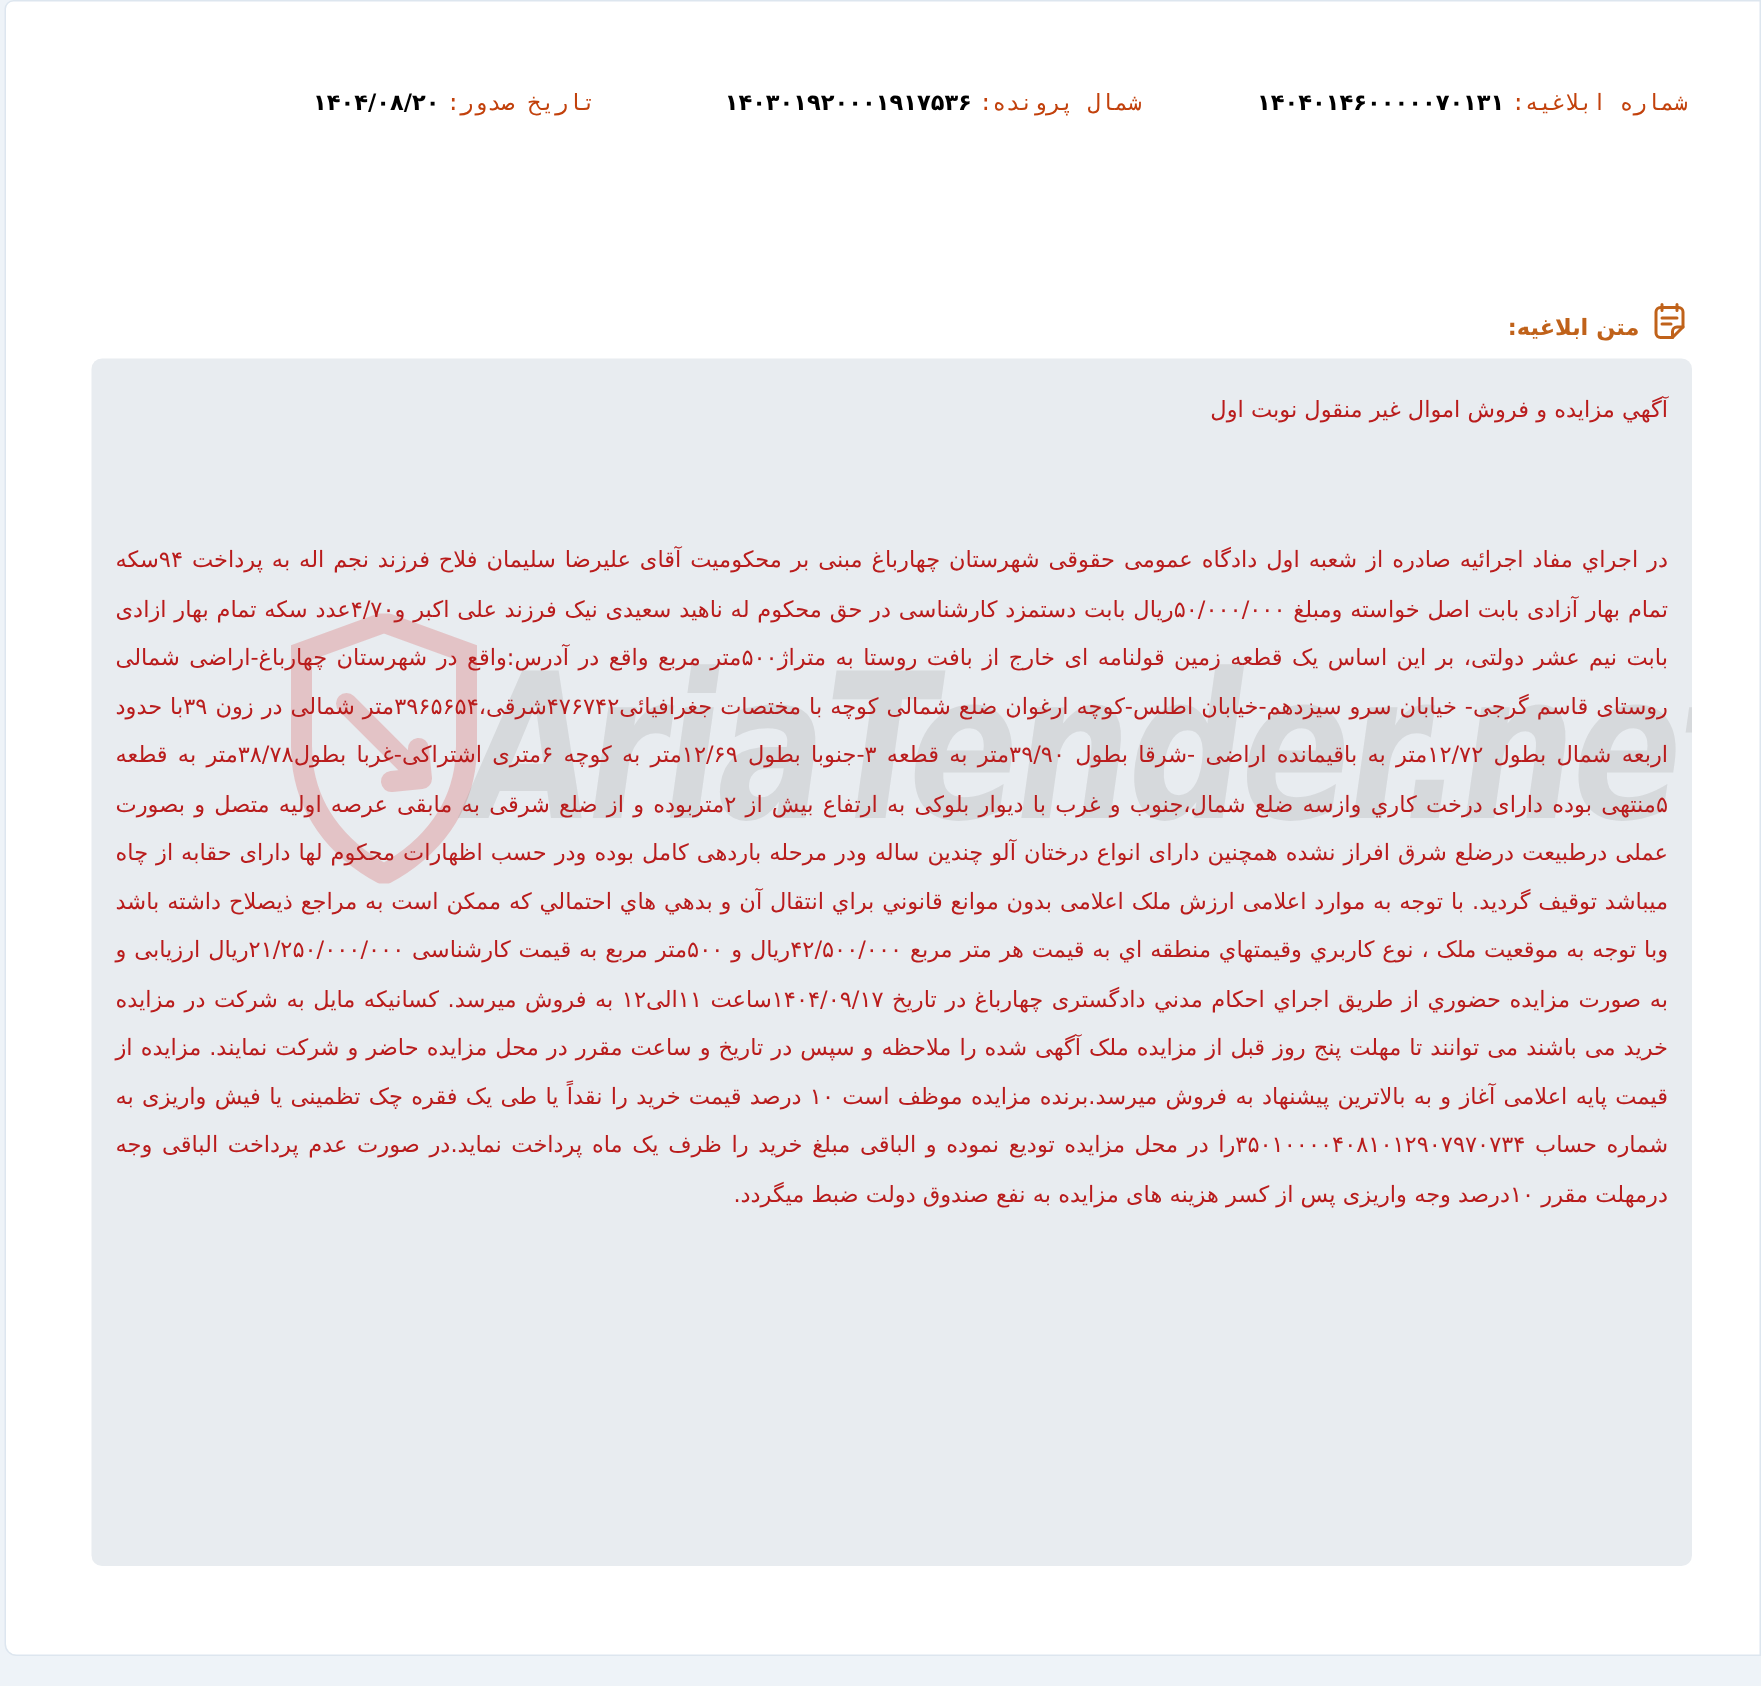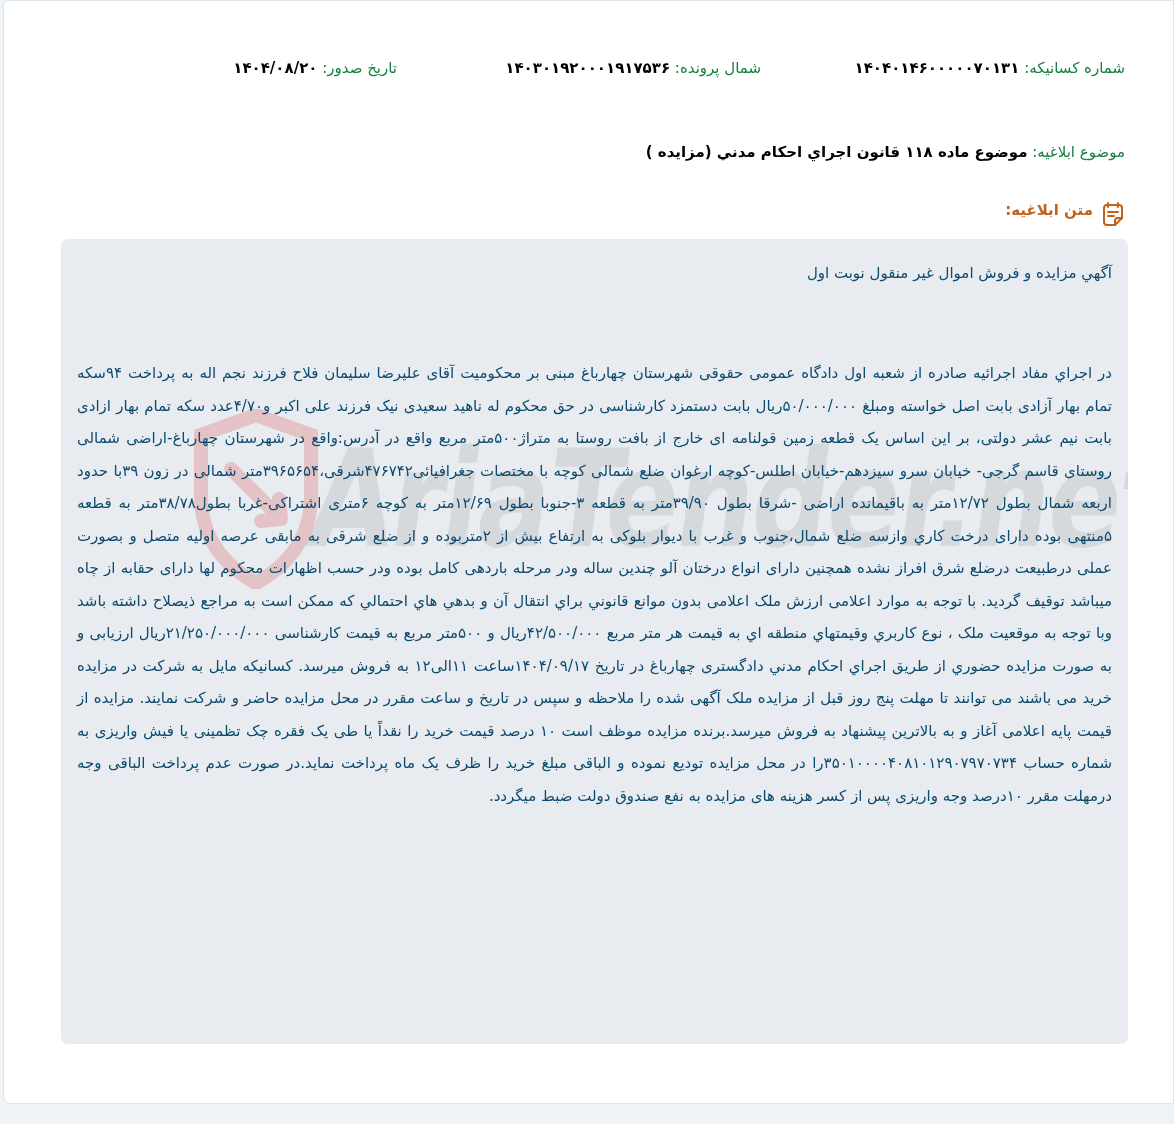--- a/index.html
+++ b/index.html
@@ -20,29 +20,29 @@
       border: 1px solid #dde6ef;
       border-radius: 0 0 0 8px;
       border-top-left-radius: 6px;
     }
     .meta {
       position: absolute;
       direction: rtl;
       font-size: 15px;
       white-space: nowrap;
     }
-    .meta .lbl { color: #15803d; }
+    .meta .lbl { color: #c2410c; font-family: Liberation Mono, monospace; }
     .meta .val { color: #000000; font-weight: bold; }
     .section-title {
       position: absolute;
       right: 48px;
       top: 200px;
       direction: rtl;
       display: flex;
-      align-items: flex-start;
+      align-items: flex-end;
       gap: 8px;
       color: #c0621a;
       font-weight: bold;
       font-size: 15px;
     }
     .section-title svg { display: block; }
     .body-box {
       position: absolute;
       left: 57px;
       top: 238px;
@@ -73,51 +73,47 @@
       white-space: nowrap;
       direction: ltr;
     }
     .notice-text {
       position: absolute;
       right: 16px;
       left: 16px;
       direction: rtl;
       text-align: justify;
       text-align-last: right;
-      color: #0c4a6e;
+      color: #b91c1c;
       font-size: 15px;
       line-height: 32.5px;
     }
     .heading-line { top: 18px; }
     .main-paragraph { top: 118px; }
     .signature { top: 738px; }
   </style>
 </head>
 <body>
 
 <div class="card">
 
   <div class="meta" style="right: 48px; top: 58px;">
-    <span class="lbl">شماره کسانیکه:</span>
+    <span class="lbl">شماره ابلاغیه:</span>
     <span class="val">۱۴۰۴۰۱۴۶۰۰۰۰۰۷۰۱۳۱</span>
   </div>
   <div class="meta" style="right: 412px; top: 58px;">
     <span class="lbl">شمال پرونده:</span>
     <span class="val">۱۴۰۳۰۱۹۲۰۰۰۱۹۱۷۵۳۶</span>
   </div>
   <div class="meta" style="right: 776px; top: 58px;">
     <span class="lbl">تاریخ صدور:</span>
     <span class="val">۱۴۰۴/۰۸/۲۰</span>
   </div>
 
 
-  <div class="meta" style="right: 48px; top: 142px;">
-    <span class="lbl">موضوع ابلاغیه:</span>
-    <span class="val">موضوع ماده ۱۱۸ قانون اجراي احکام مدني (مزايده )</span>
-  </div>
 
   <div class="section-title">
     <span>
       <svg width="24" height="26" viewBox="0 0 24 26" fill="none" stroke="#c0621a" stroke-width="2" stroke-linecap="round" stroke-linejoin="round">
         <path d="M7 2v4M17 2v4"></path>
         <path d="M14 24H6a3 3 0 0 1-3-3V7a3 3 0 0 1 3-3h12a3 3 0 0 1 3 3v10z"></path>
         <path d="M14 24v-4a3 3 0 0 1 3-3h4"></path>
         <path d="M7 11h10M7 15h6"></path>
       </svg>
     </span>

